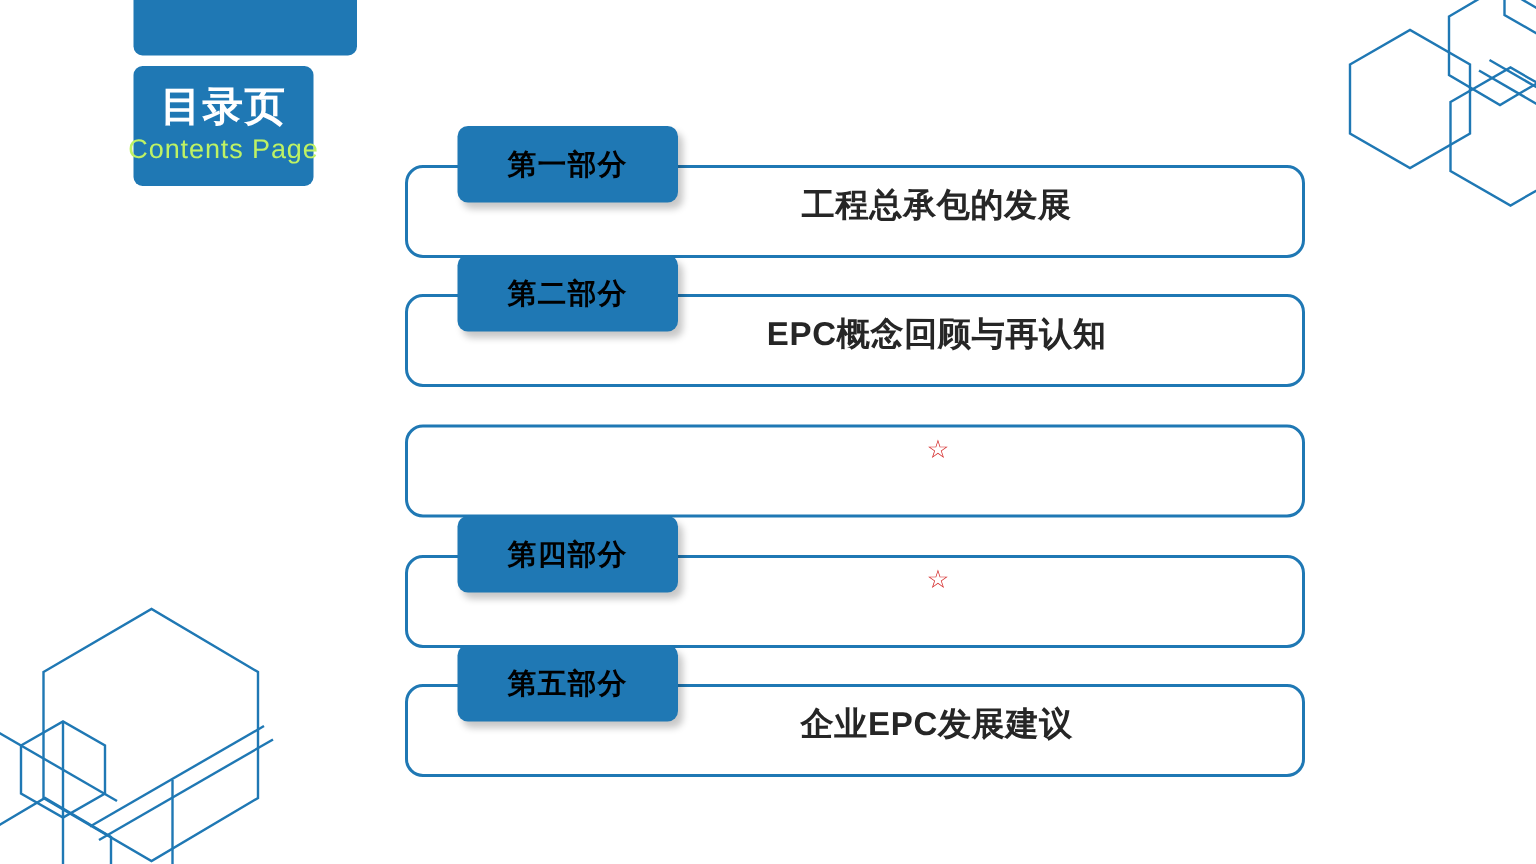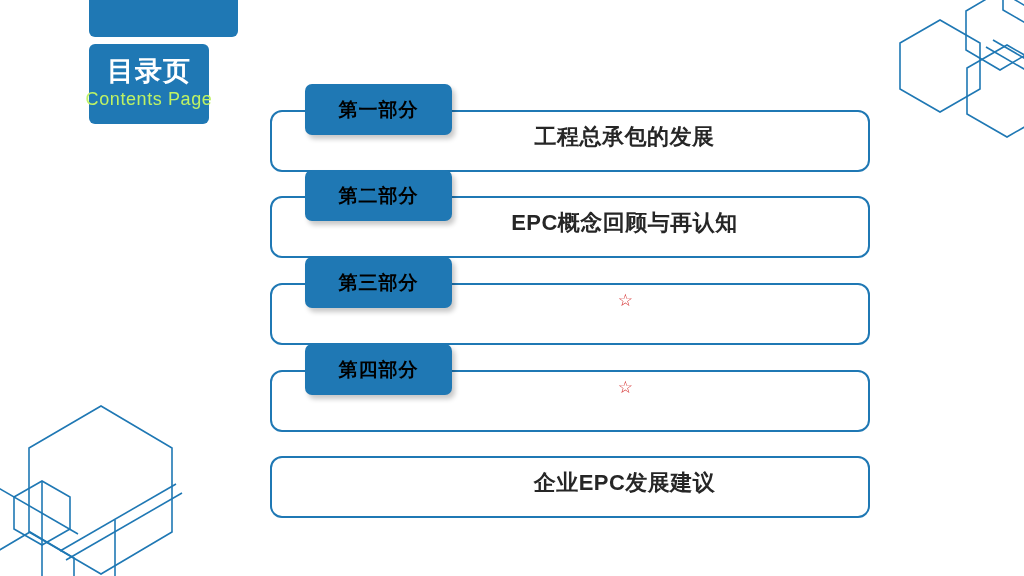--- a/index.html
+++ b/index.html
@@ -191,33 +191,33 @@
         <span class="row-star"></span>
       </div>
       <div class="row-tag">第二部分</div>
     </div>
 
     <div class="row" style="top:283px;">
       <div class="row-box"></div>
       <div class="row-title">
         <span class="row-star">☆</span>
       </div>
-      <div class="row-tag">第三部分</div>
     </div>
 
     <div class="row" style="top:370px;">
       <div class="row-box"></div>
       <div class="row-title">
         <span class="row-star">☆</span>
       </div>
       <div class="row-tag">第四部分</div>
     </div>
 
     <div class="row" style="top:456px;">
       <div class="row-box"></div>
       <div class="row-title">
         <span>企业EPC发展建议</span>
         <span class="row-star"></span>
       </div>
+      <div class="row-tag">第五部分</div>
     </div>
 
   </div>
 </div>
 
 </body></html>

